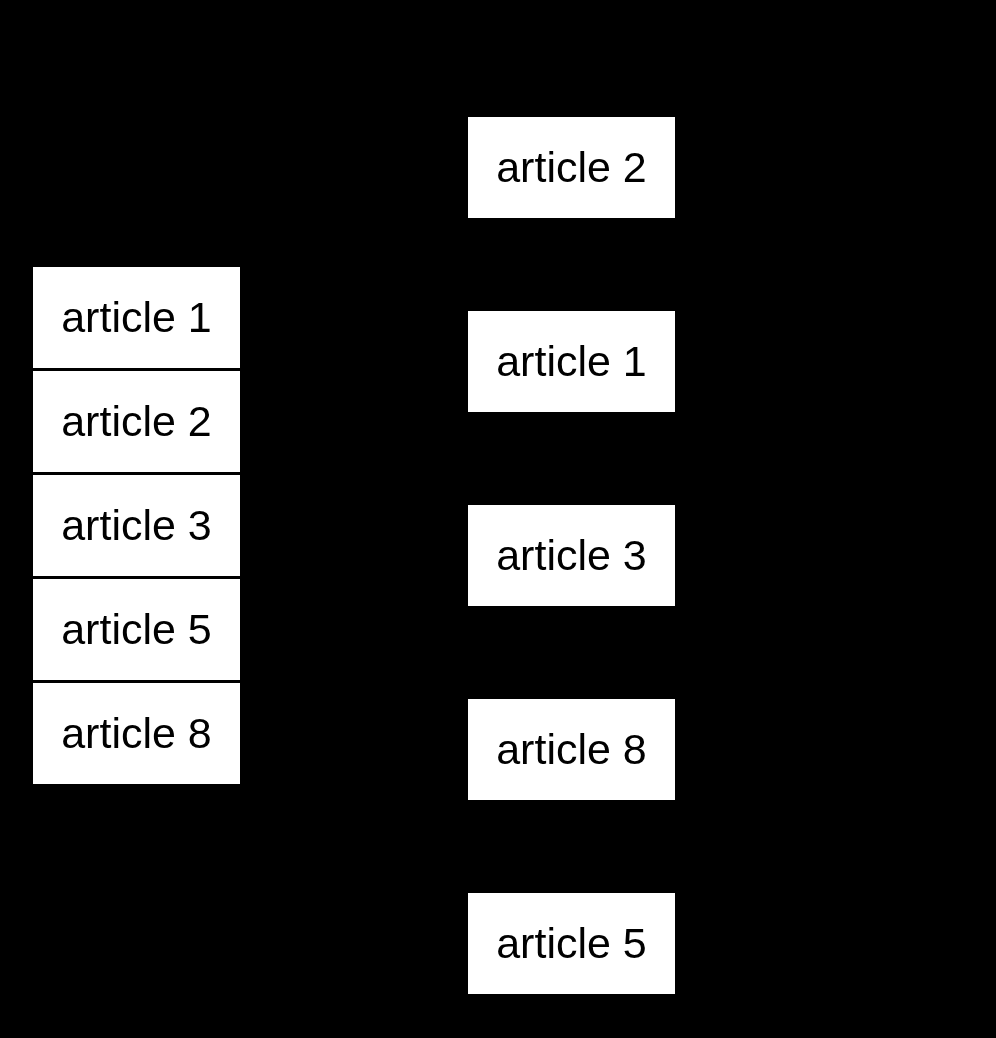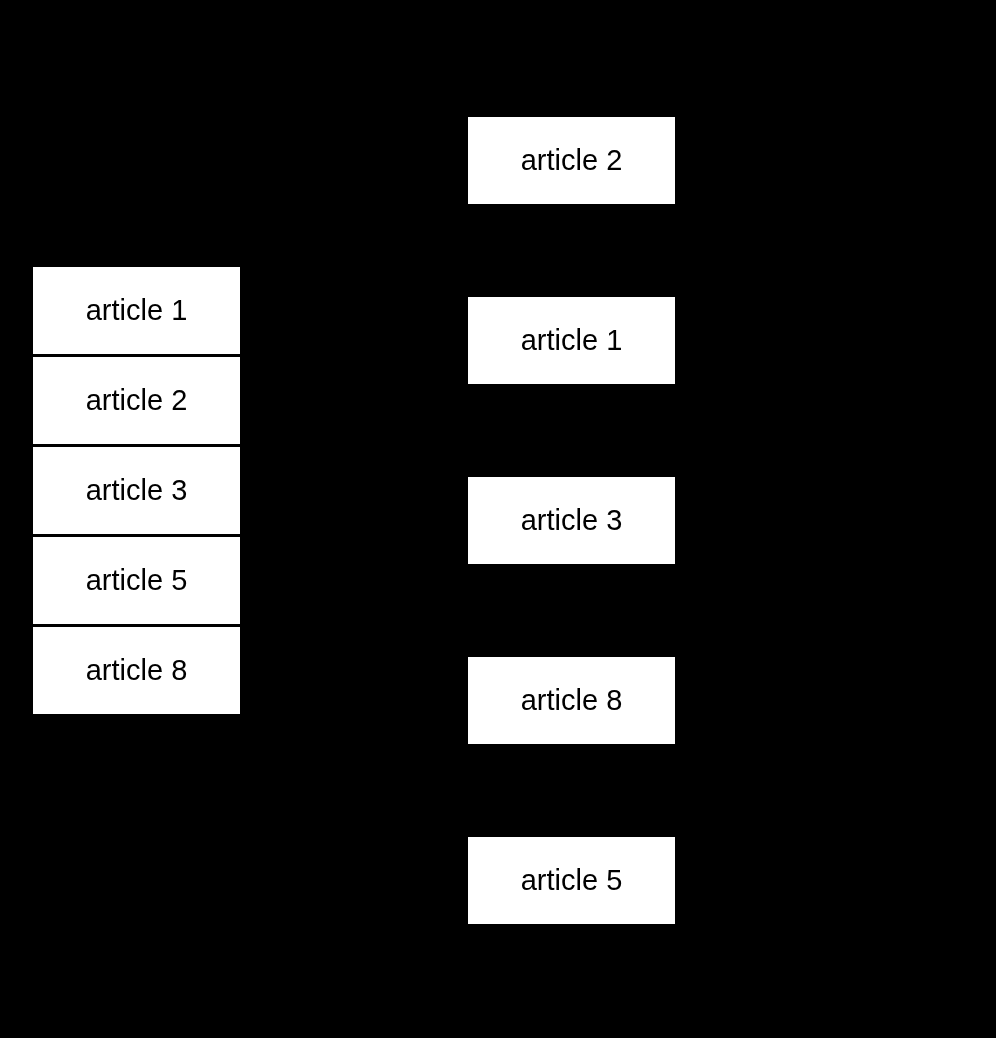--- a/index.html
+++ b/index.html
@@ -27,27 +27,27 @@
   .right-column {
     position: absolute;
     left: 468px;
     top: 117px;
     width: 207px;
     display: flex;
     flex-direction: column;
     gap: 93px; 
   }
   .cell {
-    height: 87px;
+    height: 101px;
     background: #ffffff;
     color: #000000;
     display: flex;
     align-items: center;
     justify-content: center;
-    font-size: 29px;
+    font-size: 43px;
     line-height: 1;
     white-space: nowrap;
   }
 </style>
 </head>
 <body>
 
 <div class="canvas">
 
   <div class="left-stack">

